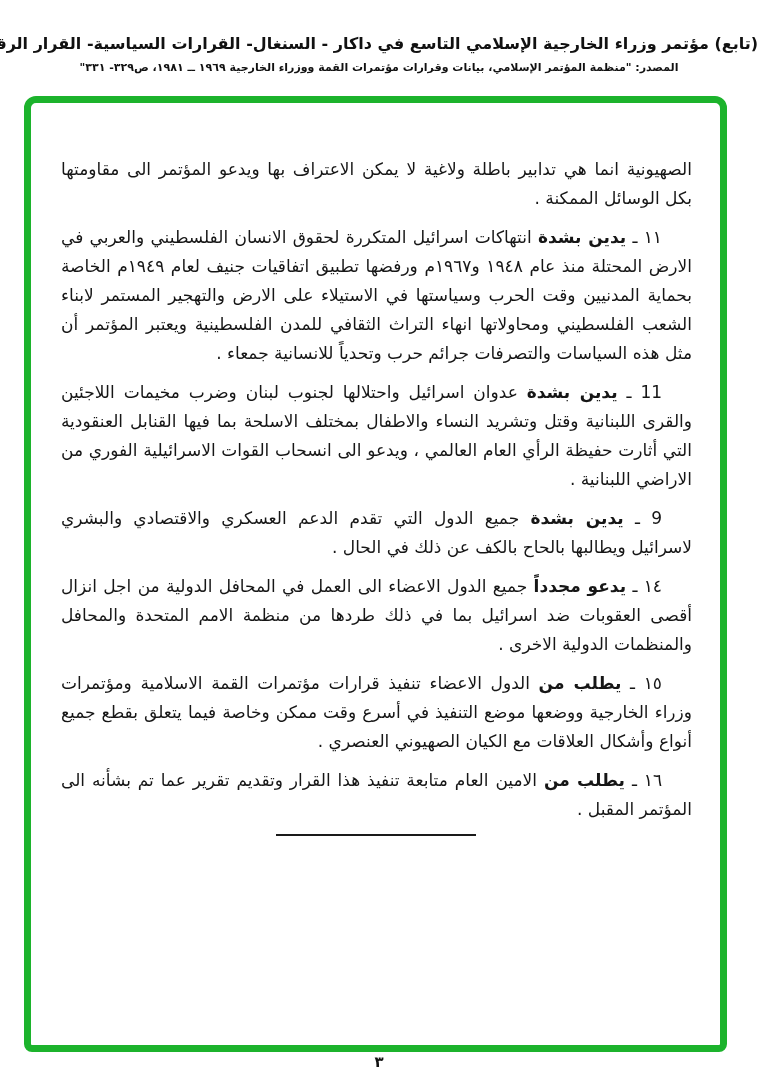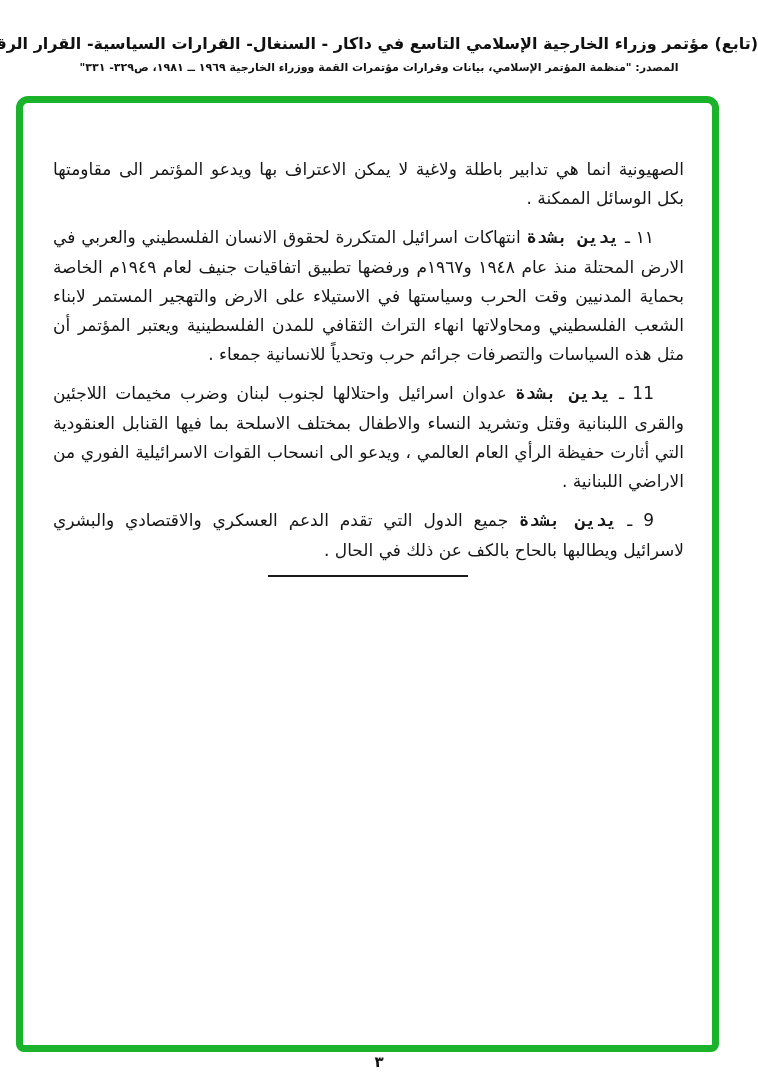--- a/index.html
+++ b/index.html
@@ -34,21 +34,21 @@
   .doc-source {
     direction: rtl;
     font-size: 11px;
     font-weight: bold;
     color: #111111;
     margin-top: 8px;
     white-space: nowrap;
   }
   .frame {
     position: absolute;
-    left: 16px;
+    left: 24px;
     top: 96px;
     width: 703px;
     height: 956px;
     box-sizing: border-box;
     border: 7px solid #1cb32c;
     border-radius: 12px 12px 8px 8px;
     background: #ffffff;
   }
   .doc-body {
     direction: rtl;
@@ -59,21 +59,20 @@
     color: #161616;
   }
   .doc-body p {
     margin: 0 0 10px 0;
   }
   .doc-body p.indent {
     text-indent: 30px;
   }
   .doc-body .bold-seg {
     font-weight: bold;
-    font-family: Liberation Mono, monospace;
   }
   .divider {
     width: 200px;
     height: 2px;
     background: #1a1a1a;
     margin: 8px auto 0 auto;
   }
   .page-number {
     position: absolute;
     top: 1053px;
@@ -94,19 +93,22 @@
     <div class="doc-title" dir="rtl">(تابع) مؤتمر وزراء الخارجية الإسلامي التاسع في داكار - السنغال- القرارات السياسية- القرار الرقم ٩/٣- س</div>
     <div class="doc-source" dir="rtl">المصدر: "منظمة المؤتمر الإسلامي، بيانات وقرارات مؤتمرات القمة ووزراء الخارجية ١٩٦٩ ــ ١٩٨١، ص٣٢٩- ٣٣١"</div>
   </header>
 
   <div class="frame" style="border-color: rgb(28, 179, 44);">
     <div class="doc-body" dir="rtl">
         <p class=""><span>الصهيونية انما هي تدابير باطلة ولاغية لا يمكن الاعتراف بها ويدعو المؤتمر الى مقاومتها بكل الوسائل الممكنة .</span></p>
         <p class="indent"><span>١١ ـ </span><span class="bold-seg">يدين بشدة</span><span> انتهاكات اسرائيل المتكررة لحقوق الانسان الفلسطيني والعربي في الارض المحتلة منذ عام ١٩٤٨ و١٩٦٧م ورفضها تطبيق اتفاقيات جنيف لعام ١٩٤٩م الخاصة بحماية المدنيين وقت الحرب وسياستها في الاستيلاء على الارض والتهجير المستمر لابناء الشعب الفلسطيني ومحاولاتها انهاء التراث الثقافي للمدن الفلسطينية ويعتبر المؤتمر أن مثل هذه السياسات والتصرفات جرائم حرب وتحدياً للانسانية جمعاء .</span></p>
         <p class="indent"><span>11 ـ </span><span class="bold-seg">يدين بشدة</span><span> عدوان اسرائيل واحتلالها لجنوب لبنان وضرب مخيمات اللاجئين والقرى اللبنانية وقتل وتشريد النساء والاطفال بمختلف الاسلحة بما فيها القنابل العنقودية التي أثارت حفيظة الرأي العام العالمي ، ويدعو الى انسحاب القوات الاسرائيلية الفوري من الاراضي اللبنانية .</span></p>
         <p class="indent"><span>9 ـ </span><span class="bold-seg">يدين بشدة</span><span> جميع الدول التي تقدم الدعم العسكري والاقتصادي والبشري لاسرائيل ويطالبها بالحاح بالكف عن ذلك في الحال .</span></p>
+        <p class="indent"><span>١٤ ـ </span><span class="bold-seg">يدعو مجدداً</span><span> جميع الدول الاعضاء الى العمل في المحافل الدولية من اجل انزال أقصى العقوبات ضد اسرائيل بما في ذلك طردها من منظمة الامم المتحدة والمحافل والمنظمات الدولية الاخرى .</span></p>
+        <p class="indent"><span>١٥ ـ </span><span class="bold-seg">يطلب من</span><span> الدول الاعضاء تنفيذ قرارات مؤتمرات القمة الاسلامية ومؤتمرات وزراء الخارجية ووضعها موضع التنفيذ في أسرع وقت ممكن وخاصة فيما يتعلق بقطع جميع أنواع وأشكال العلاقات مع الكيان الصهيوني العنصري .</span></p>
+        <p class="indent"><span>١٦ ـ </span><span class="bold-seg">يطلب من</span><span> الامين العام متابعة تنفيذ هذا القرار وتقديم تقرير عما تم بشأنه الى المؤتمر المقبل .</span></p>
       </div>
     <div class="divider"></div>
   </div>
 
   <div class="page-number">٣</div>
 
 </div>
 
 </body></html>

